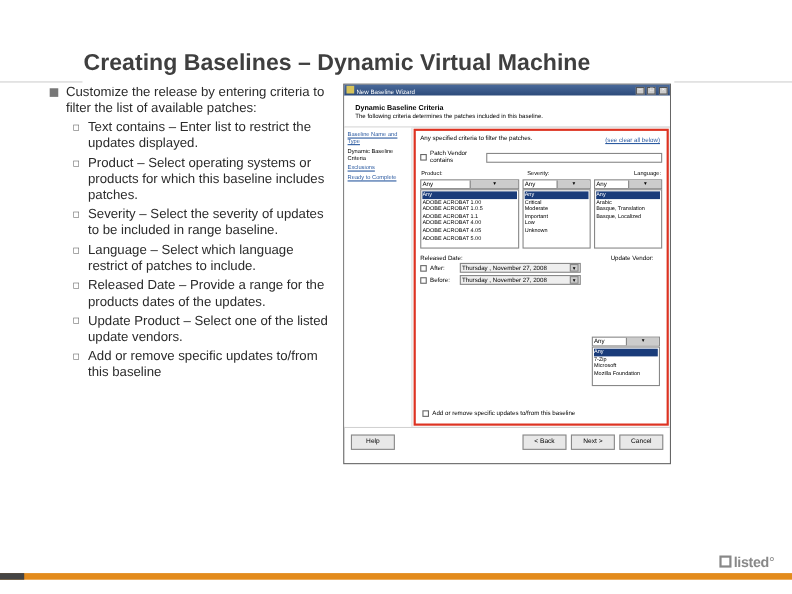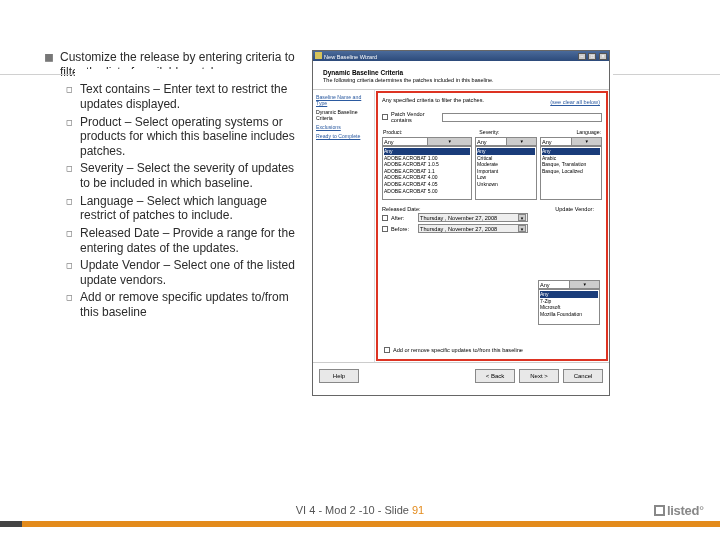--- a/index.html
+++ b/index.html
@@ -83,53 +83,54 @@
     text-align:center; font-size:11px; color:#555;}
   .foot-text .pg { color:#e38b1c; }
   .vmware { position:absolute; right:16px; bottom:22px; font-size:13px;
     color:#888; font-family:"Arial"; letter-spacing:-0.3px;}
   .vmware .box{display:inline-block;width:11px;height:11px;border:2px solid #888;vertical-align:-1px;margin-right:2px;}
 </style>
 </head>
 <body>
 
 <div class="slide">
+  <div class="title">Creating Baselines – Dynamic Virtual Machine</div>
   <div class="title-rule"></div>
   <div class="title-gap" style="left:75px; width:538px;"></div>
 
   <div class="body-row">
     <div class="text-col">
       <div class="lead">
         <div class="bullet">◼</div>
         <div>Customize the release by entering criteria to filter the list of available patches:</div>
       </div>
       <ul class="sub-list" id="sublist">
           <li>
             <span class="sq">◻</span>
-            <span>Text contains – Enter text to restrict the updates displayed.</span>
+            <span>Text contains – Enter list to restrict the updates displayed.</span>
           </li>
           <li>
             <span class="sq">◻</span>
             <span>Product – Select operating systems or products for which this baseline includes patches.</span>
           </li>
           <li>
             <span class="sq">◻</span>
-            <span>Severity – Select the severity of updates to be included in which baseline.</span>
+            <span>Severity – Select the severity of updates to be included in range baseline.</span>
           </li>
           <li>
             <span class="sq">◻</span>
             <span>Language – Select which language restrict of patches to include.</span>
           </li>
           <li>
             <span class="sq">◻</span>
-            <span>Released Date – Provide a range for the entering dates of the updates.</span>
-          </li>
-          <li>
-            <span class="sq">◻</span>
-            <span>Update Vendor – Select one of the listed update vendors.</span>
+            <span>Released Date – Provide a range for the products dates of the updates.</span>
+          </li>
+          <li>
+            <span class="sq">◻</span>
+            <span>Update Product – Select one of the listed update vendors.</span>
           </li>
           <li>
             <span class="sq">◻</span>
             <span>Add or remove specific updates to/from this baseline</span>
           </li>
         </ul>
     </div>
 
     <div class="img-col">
       <div class="wiz">
@@ -256,19 +257,15 @@
           <div class="wbtn">&lt; Back</div>
           <div class="wbtn">Next &gt;</div>
           <div class="wbtn">Cancel</div>
         </div>
       </div>
     </div>
   </div>
 </div>
 
 <div class="footer">
-  <div class="foot-text">
-    <span>VI 4 - Mod 2 -10 - Slide</span>
-    <span class="pg">91</span>
-  </div>
   <div class="vmware"><span class="box"></span><b>listed</b>°</div>
   <div class="foot-line"></div>
 </div>
 
 </body></html>

